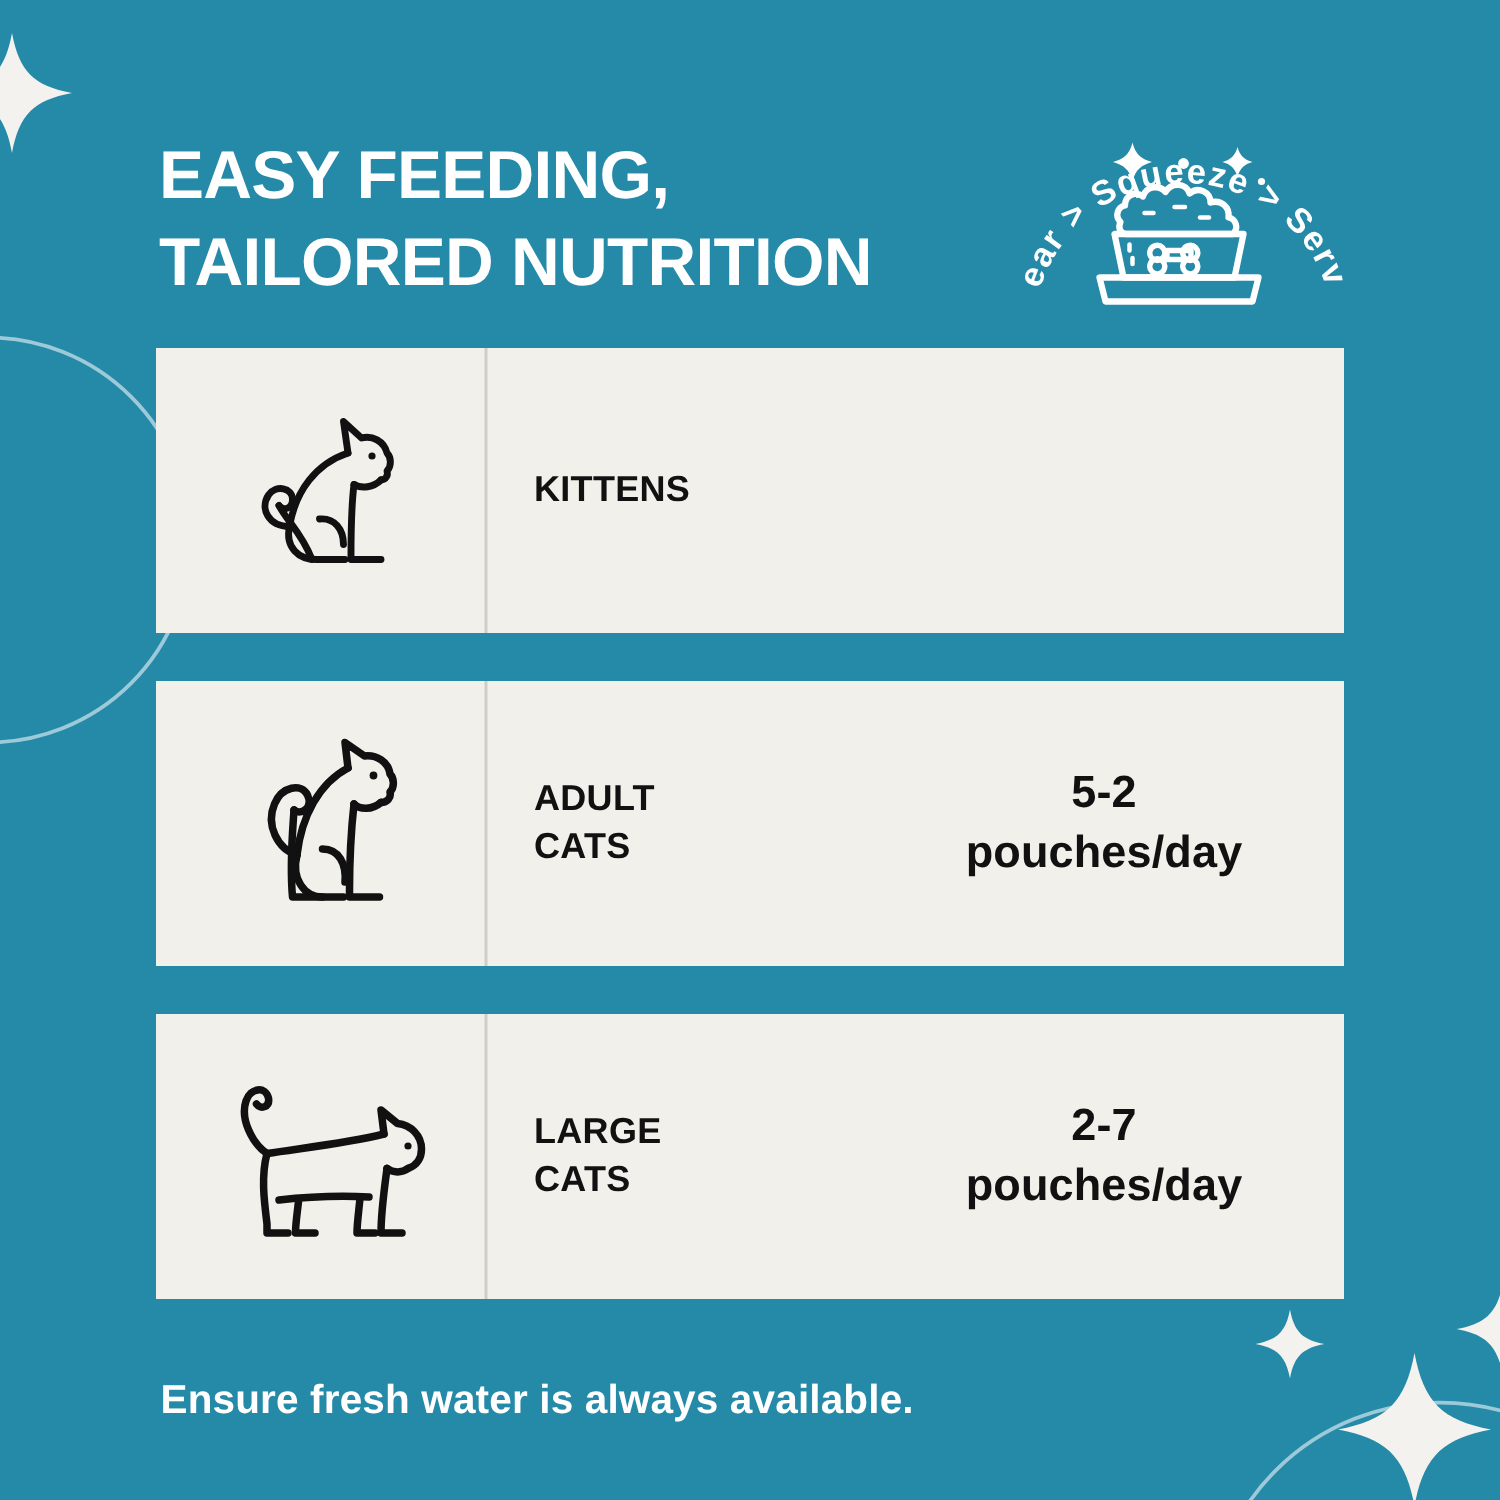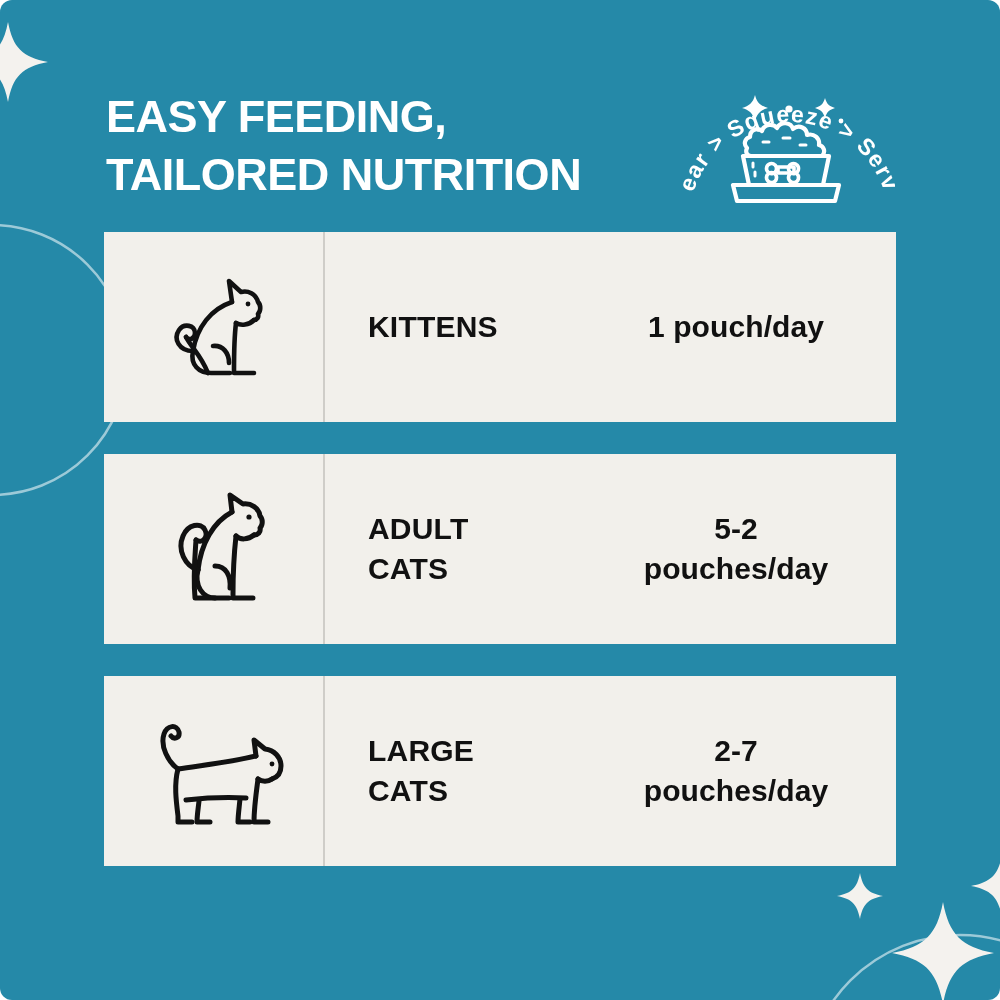--- a/index.html
+++ b/index.html
@@ -11,21 +11,20 @@
   body {
     font-family: "Liberation Sans", sans-serif;
   }
 
   #poster {
     position: relative;
     width: 1000px;
     height: 1000px;
     background: #2589a8;
     overflow: hidden;
-    border-radius: 12px;
   }
 
   
   .deco {
     position: absolute;
     pointer-events: none;
   }
 
   
   #header {
@@ -86,24 +85,24 @@
   .cell-body {
     flex: 1 1 auto;
     display: flex;
     align-items: center;
     padding-left: 0;
     box-sizing: border-box;
   }
   .cell-label {
     width: 285px;
     flex: 0 0 285px;
-    padding-left: 43px;
+    padding-left: 31px;
     box-sizing: border-box;
     color: #111111;
-    font-size: 30px;
+    font-size: 24px;
     font-weight: bold;
     line-height: 1.32;
     letter-spacing: 0.2px;
     text-transform: uppercase;
     white-space: pre-line;
   }
   .cell-amount {
     flex: 1 1 auto;
     text-align: center;
     padding-right: 34px;
@@ -233,21 +232,20 @@
 
           <path d="M40,78 C26,78 20,66 26,57 C31,50 42,52 42,60 C42,66 36,68 33,64"></path>
 
           <path d="M33,64 C38,74 48,82 55,100"></path>
 
           <circle cx="95" cy="31" r="2.4" fill="#111111" stroke="none"></circle>
         </svg>
       </div>
       <div class="cell-body">
         <div class="cell-label">KITTENS</div>
-        <div class="cell-amount">1 pouch/day</div>
       </div>
     </div>
 
     <div class="row">
       <div class="cell-icon">
         <svg width="122" height="118" viewBox="0 0 122 118" fill="none" stroke="#111111" stroke-width="5" stroke-linecap="round" stroke-linejoin="round">
 
           <path d="M79,22 L77,5 L90,14 C98,13 106,18 107,26
                    C110,29 110,35 107,38 C108,42 105,45 101,45"></path>
 
@@ -307,14 +305,15 @@
       <div class="cell-body">
         <div class="cell-label">LARGE
 CATS</div>
         <div class="cell-amount">2-7
 pouches/day</div>
       </div>
     </div>
 
   </div>
 
+  <div id="footer">Ensure fresh water is always available.</div>
 
 </div>
 
 </body></html>

